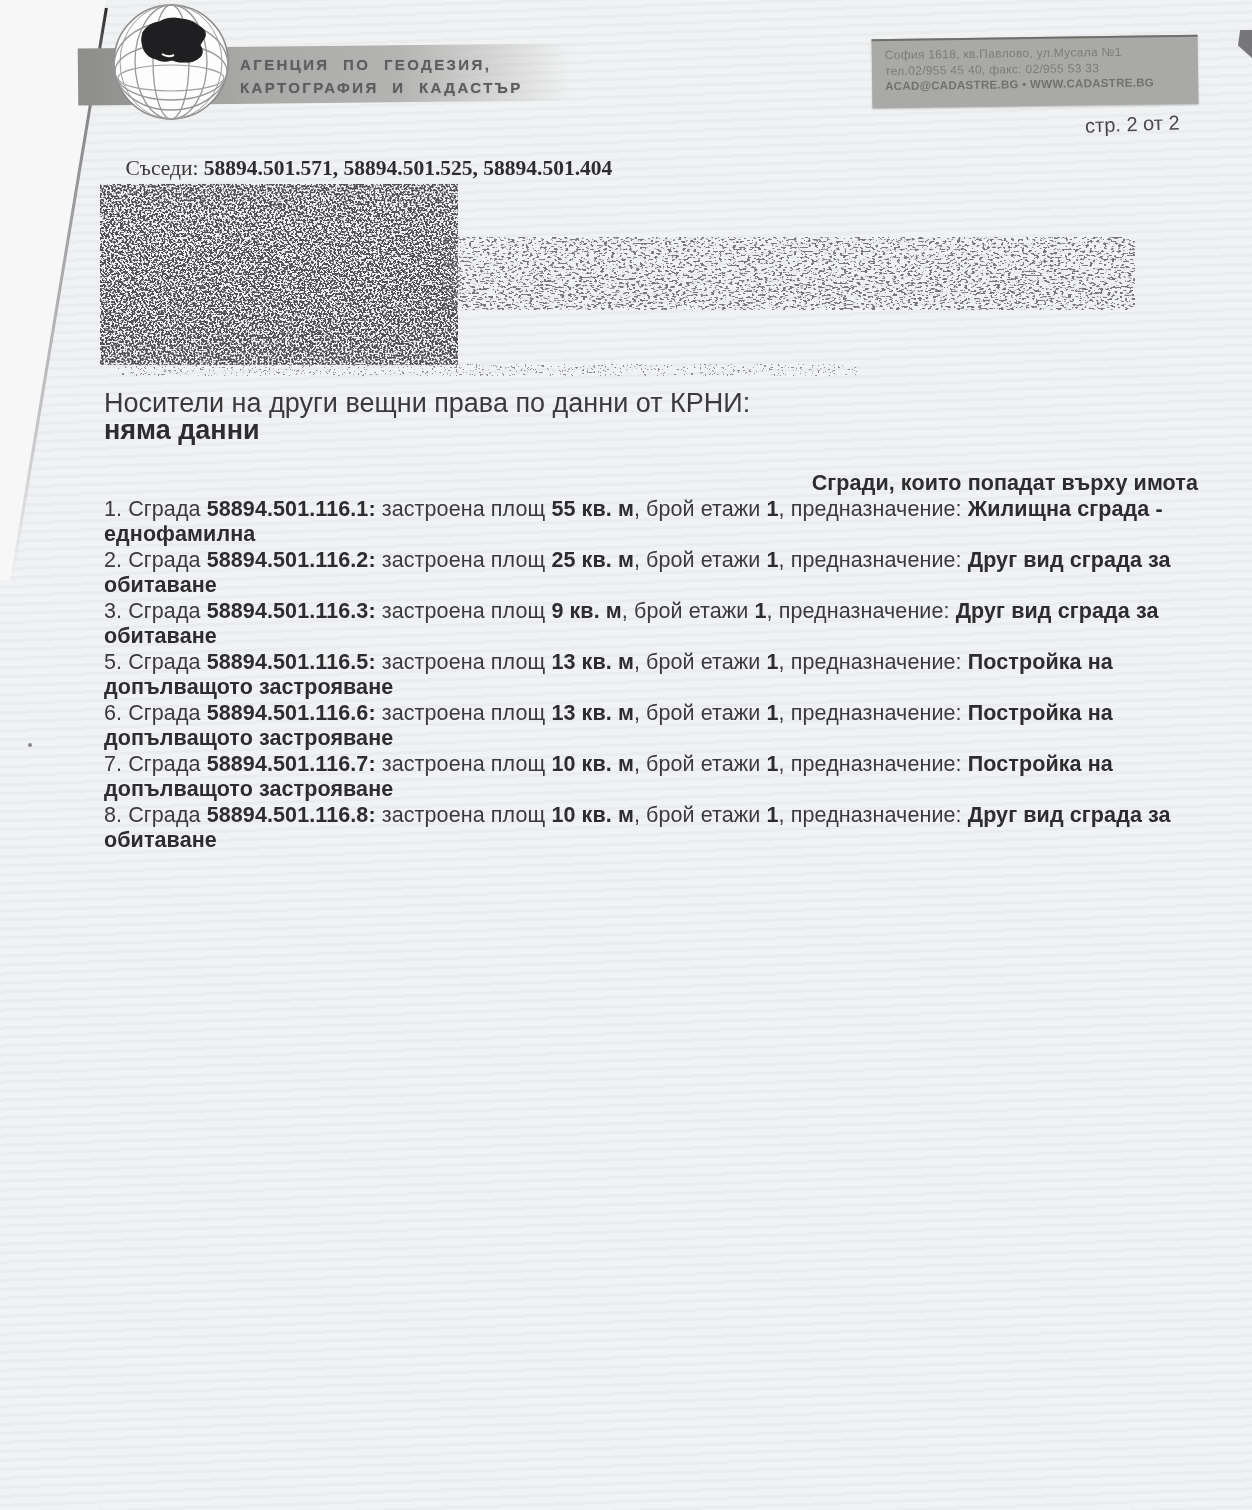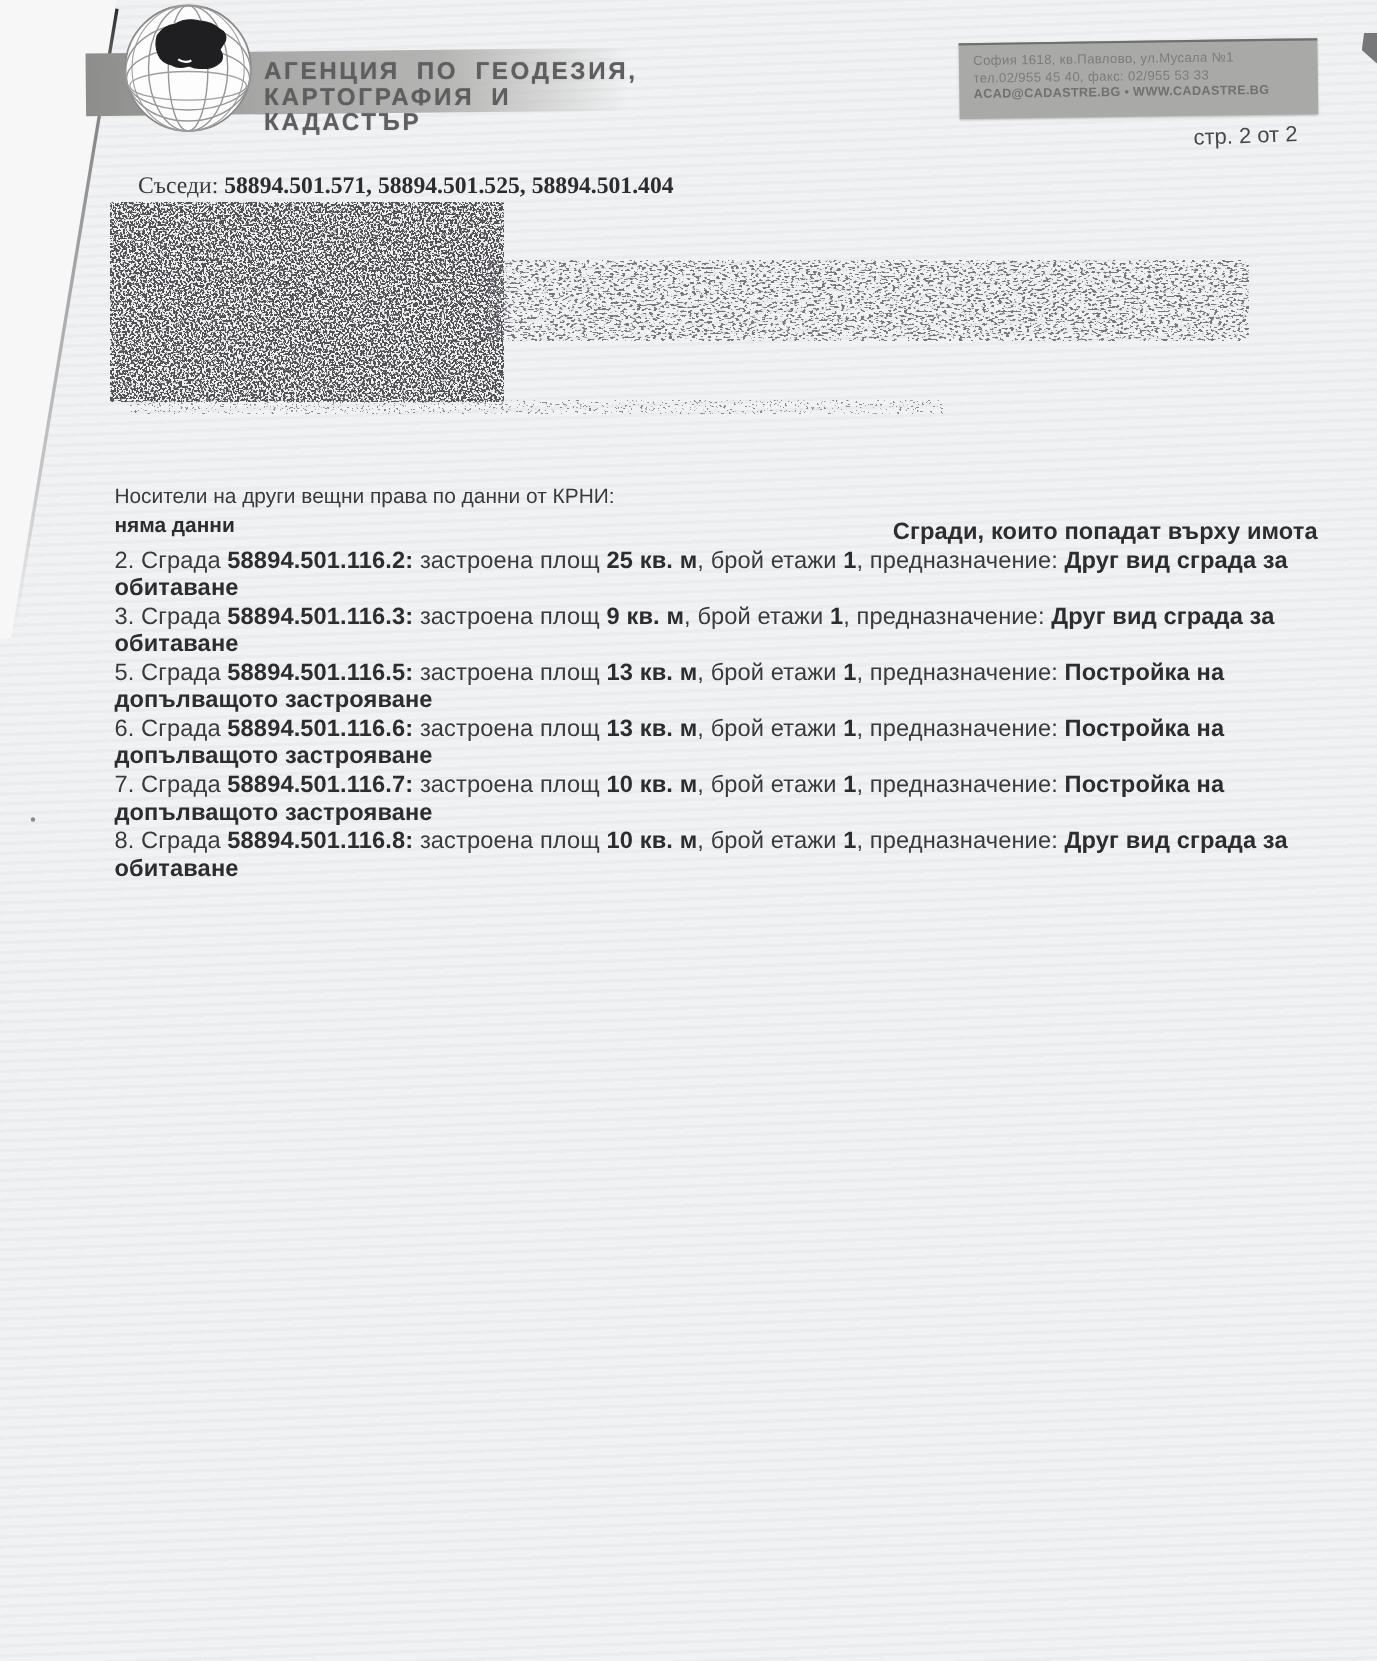--- a/index.html
+++ b/index.html
@@ -22,40 +22,40 @@
   .corner-notch { position:absolute; left:1238px; top:30px; width:14px; height:28px;
     background:#77777a; clip-path:polygon(100% 0, 100% 100%, 0 55%, 15% 0); }
   .speck-dot { position:absolute; left:28px; top:743px; width:4px; height:4px;
     border-radius:50%; background:#8b8b8d; }
 
   
   .band-left { position:absolute; left:78px; top:46px; width:494px; height:57px;
     transform:rotate(-0.6deg);
     background:linear-gradient(to right, #8d8d8b, #a9a9a7 35%, #b4b4b2 65%, rgba(181,181,179,0)); }
   .agency-name { position:absolute; left:240px; top:53px; width:340px;
-    font-size:22px; font-weight:bold; line-height:23px;
+    font-size:15px; font-weight:bold; line-height:23px;
     color:#5e5e60; letter-spacing:2.4px; word-spacing:7px;
     text-shadow:0 0 1px rgba(94,94,96,0.55); }
   .logo { position:absolute; left:103px; top:0; }
   .band-right { position:absolute; left:872px; top:37px; width:326px; height:69px;
     transform:rotate(-0.8deg); background:#a9a9a7;
     border-top:2px solid #6f6f6d; box-shadow:0 1px 2px rgba(80,80,80,0.35);
     padding:7px 0 0 13px; box-sizing:border-box; }
   .band-right .addr { font-size:12px; line-height:15.5px; color:#7c7c7a;
     letter-spacing:0.3px; white-space:nowrap; }
   .band-right .addr.mail { color:#717170; font-weight:bold; font-size:11.5px; }
   .page-label { position:absolute; left:1085px; top:113px; font-size:20px;
     color:#48484a; transform:rotate(-2deg); white-space:nowrap; }
 
   
   .line, .bitem { white-space:pre-wrap; }
   .b { font-weight:bold; color:#2d2d2f; }
   .neighbors { position:absolute; left:104px; top:131px; font-size:21.5px;font-family:Liberation Serif, serif; }
   .redacted { position:absolute; left:98px; top:182px; }
-  .other-rights { position:absolute; left:104px; top:390px; font-size:19px; line-height:27px;margin-top:48px; }
+  .other-rights { position:absolute; left:104px; top:390px; font-size:27px; line-height:27px; }
   .buildings { position:absolute; left:104px; top:471px; width:1094px;
     font-size:21.5px; line-height:25.5px; letter-spacing:0.1px; }
   .buildings .heading { font-weight:bold; color:#2d2d2f;text-align:right; }
 </style>
 </head>
 <body>
 
 <div class="page">
 
   <div class="wedge"></div>
@@ -120,20 +120,21 @@
 
   <div class="other-rights">
     <div class="line">Носители на други вещни права по данни от КРНИ:</div>
     <div class="line b">няма данни</div>
   </div>
 
   <div class="buildings">
     <div class="heading line">Сгради, които попадат върху имота</div>
     <div>
 
+        <div class="bitem"><span>1. Сграда </span><span class="b">58894.501.116.1:</span><span> застроена площ </span><span class="b">55 кв. м</span><span>, брой етажи </span><span class="b">1</span><span>, предназначение: </span><span class="b">Жилищна сграда - еднофамилна</span></div>
 
         <div class="bitem"><span>2. Сграда </span><span class="b">58894.501.116.2:</span><span> застроена площ </span><span class="b">25 кв. м</span><span>, брой етажи </span><span class="b">1</span><span>, предназначение: </span><span class="b">Друг вид сграда за обитаване</span></div>
 
         <div class="bitem"><span>3. Сграда </span><span class="b">58894.501.116.3:</span><span> застроена площ </span><span class="b">9 кв. м</span><span>, брой етажи </span><span class="b">1</span><span>, предназначение: </span><span class="b">Друг вид сграда за обитаване</span></div>
 
 
         <div class="bitem"><span>5. Сграда </span><span class="b">58894.501.116.5:</span><span> застроена площ </span><span class="b">13 кв. м</span><span>, брой етажи </span><span class="b">1</span><span>, предназначение: </span><span class="b">Постройка на допълващото застрояване</span></div>
 
         <div class="bitem"><span>6. Сграда </span><span class="b">58894.501.116.6:</span><span> застроена площ </span><span class="b">13 кв. м</span><span>, брой етажи </span><span class="b">1</span><span>, предназначение: </span><span class="b">Постройка на допълващото застрояване</span></div>
 

